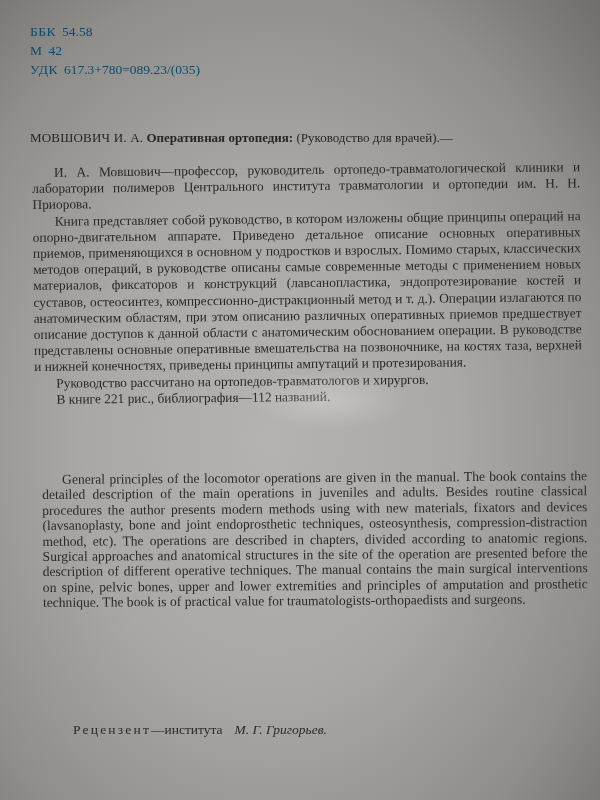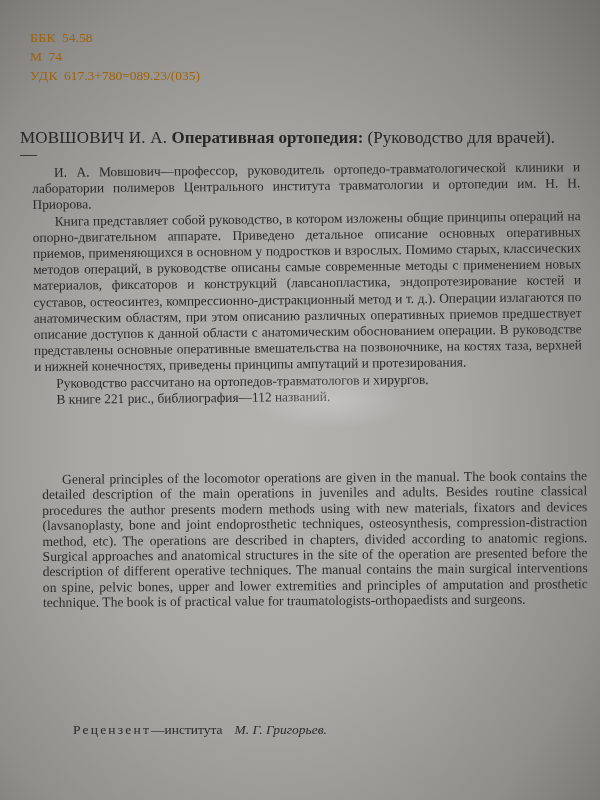--- a/index.html
+++ b/index.html
@@ -4,24 +4,24 @@
   <style>
     html, body { margin: 0; padding: 0; }
     body {
       width: 600px; height: 800px; overflow: hidden;
       background: radial-gradient(ellipse at 45% 55%, #b4b3b0 0%, #a9a8a5 40%, #8f8e8b 75%, #6f6e6b 100%);
       font-family: "Liberation Serif", "DejaVu Serif", serif;
       color: #2a2a2a;
       position: relative;
     }
     .page { position: absolute; inset: 0; }
-    .codes { position: absolute; left: 30px; top: 28px; font-size: 13.5px; line-height: 19px; color: #a16207; }
+    .codes { position: absolute; left: 30px; top: 22px; font-size: 13.5px; line-height: 19px; color: #0c4a6e; }
     .codes div { white-space: nowrap; }
     .codes .lbl { letter-spacing: 0.5px; margin-right: 6px; }
-    .title-block { position: absolute; left: 20px; top: 130px; width: 545px; font-size: 17px; line-height: 16px; color: #262626; }
+    .title-block { position: absolute; left: 30px; top: 130px; width: 545px; font-size: 13px; line-height: 16px; color: #262626; }
     .title-block .author { letter-spacing: 0.2px; }
     .title-block .book-title { font-weight: bold; }
     .title-block .imprint { padding-left: 22px; }
     .ru-abstract { position: absolute; left: 32px; top: 165px; width: 548px; font-size: 13.4px; line-height: 16.2px; color: #282828; text-align: justify; transform: rotate(-0.6deg); transform-origin: left top; }
     .ru-abstract p { margin: 0; text-indent: 22px; }
     .en-abstract { position: absolute; left: 42px; top: 472px; width: 545px; font-size: 13.6px; line-height: 15.4px; color: #2b2b2b; text-align: justify; transform: rotate(-0.4deg); transform-origin: left top; }
     .en-abstract p { margin: 0; text-indent: 20px; }
     .reviewer { position: absolute; left: 73px; top: 722px; font-size: 13.5px; color: #2a2a2a; white-space: nowrap; }
     .reviewer .role { letter-spacing: 2.2px; margin-top: 46px; }
     .reviewer .name { font-style: italic; margin-left: 12px; }
@@ -30,21 +30,21 @@
 </head>
 <body>
 
 <div class="page">
 
   <div class="codes">
     <div>
       <span class="lbl">ББК</span><span>54.58</span>
     </div>
     <div>
-      <span class="lbl">М</span><span>74</span>
+      <span class="lbl">М</span><span>42</span>
     </div>
     <div>
       <span class="lbl">УДК</span><span>617.3+780=089.23/(035)</span>
     </div>
   </div>
 
   <div class="title-block">
     <div>
       <span class="author">МОВШОВИЧ И. А.</span>
       <span class="book-title">Оперативная ортопедия:</span>

